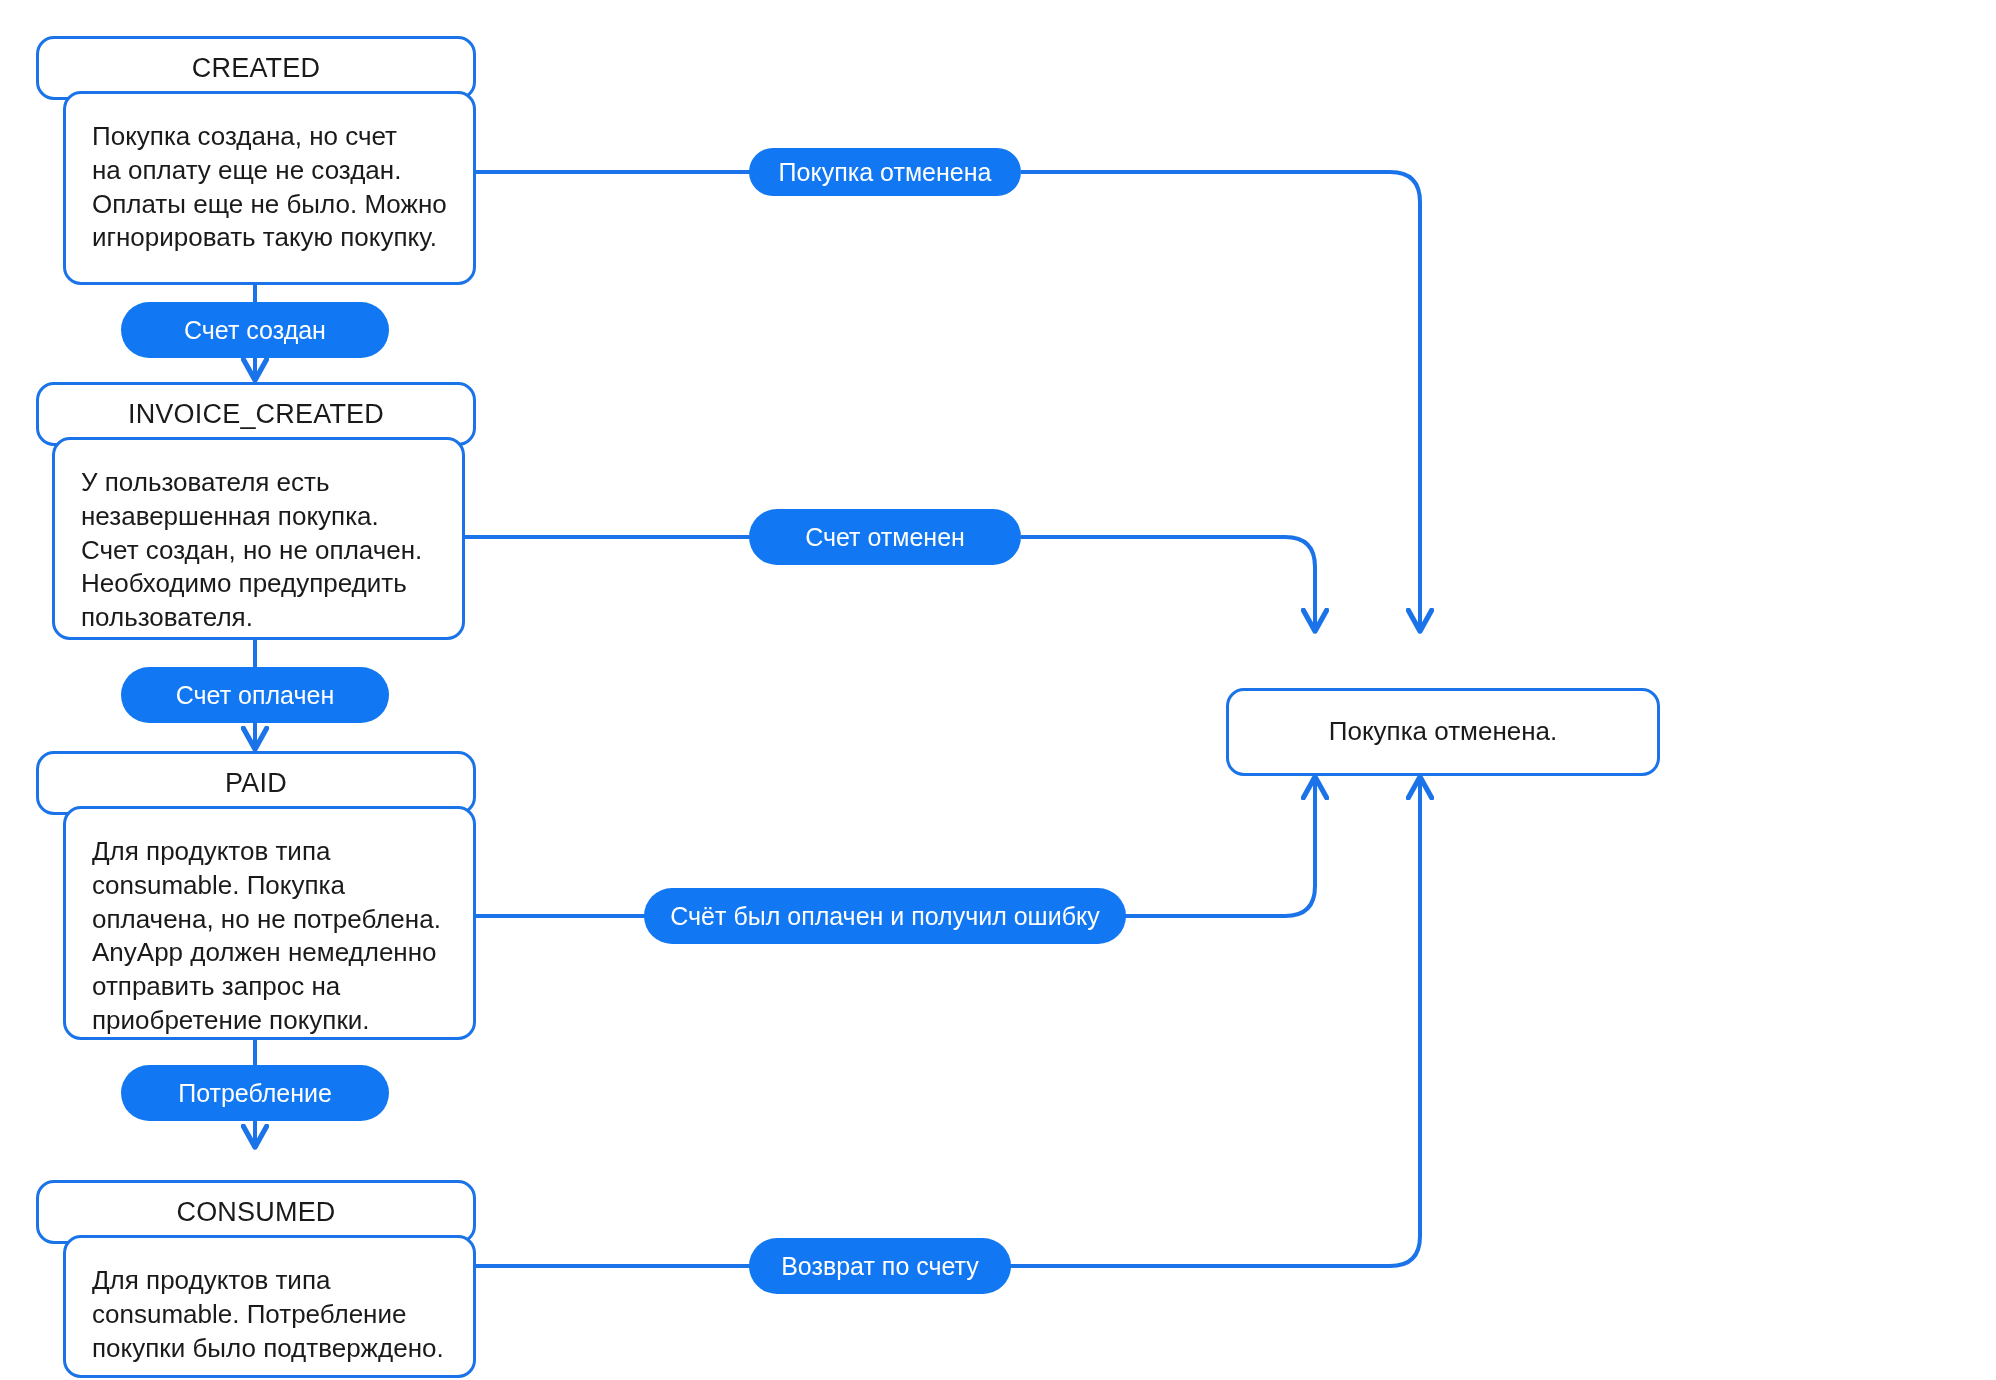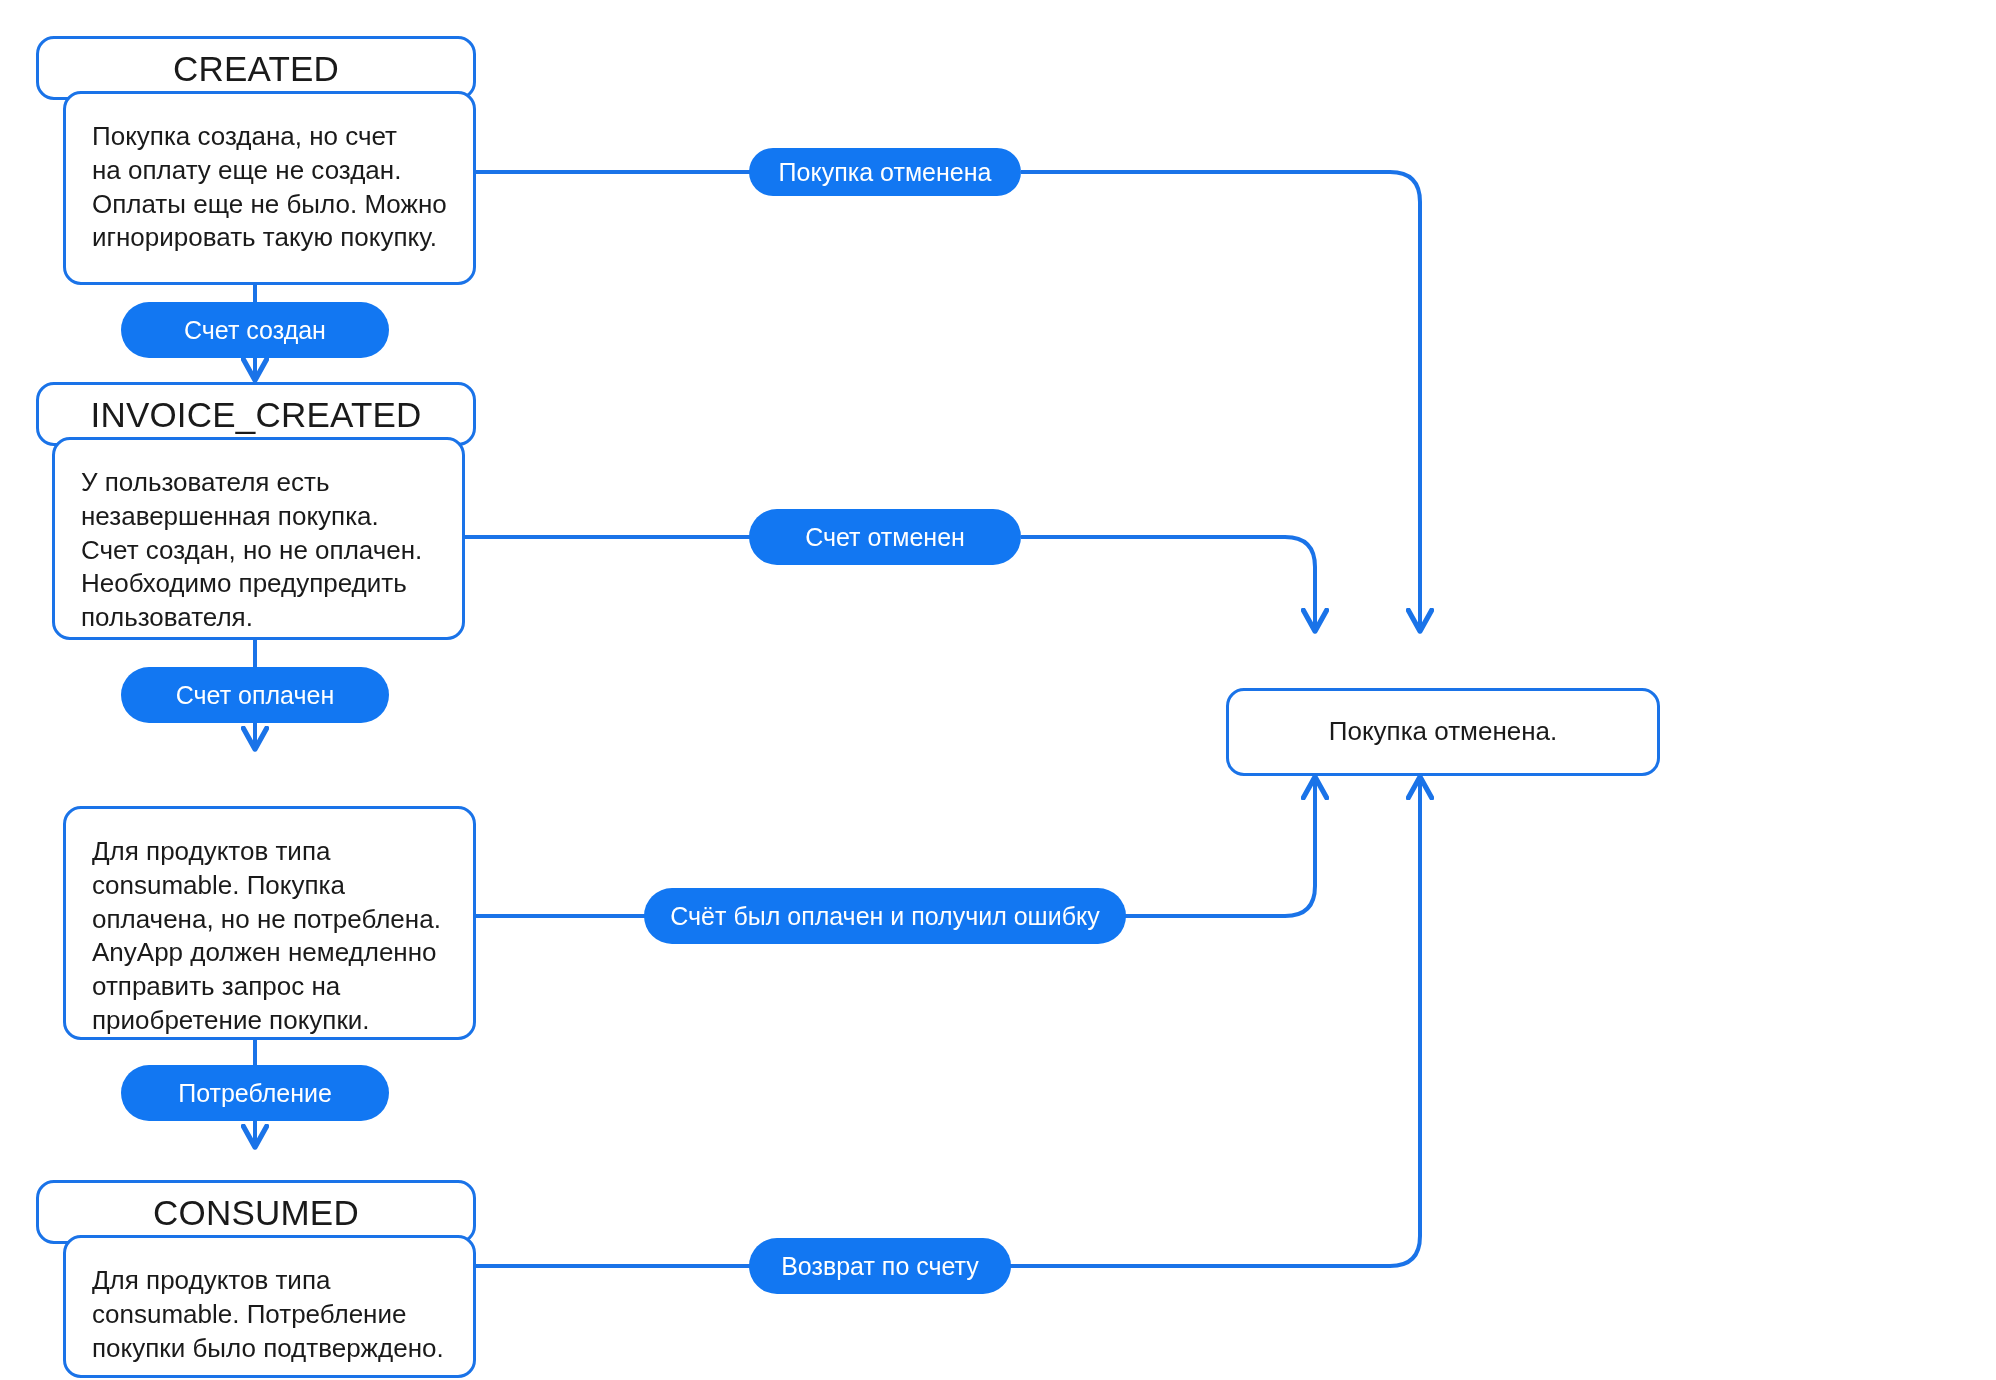--- a/index.html
+++ b/index.html
@@ -39,21 +39,21 @@
     box-sizing: border-box;
     border: 3px solid #1a73e8;
     border-radius: 18px;
     background: #ffffff;
     display: flex;
     align-items: center;
     justify-content: center;
     z-index: 2;
   }
   .state-header-label {
-    font-size: 35px;
+    font-size: 27px;
     color: #1a1a1a;
     letter-spacing: 0.2px;
     line-height: 1;
     white-space: nowrap;
   }
   .state-body {
     position: absolute;
     box-sizing: border-box;
     border: 3px solid #1a73e8;
     border-radius: 18px;
@@ -148,20 +148,23 @@
     <div class="state-body" style="left:16px; top:55px; width:413px; height:203px;">
       <div class="state-body-text">У пользователя есть
 незавершенная покупка.
 Счет создан, но не оплачен.
 Необходимо предупредить
 пользователя.</div>
     </div>
   </div>
 
   <div class="state" style="left:36px; top:751px; width:440px; height:289px;">
+    <div class="state-header" style="width:440px; height:64px;">
+      <span class="state-header-label">PAID</span>
+    </div>
     <div class="state-body" style="left:27px; top:55px; width:413px; height:234px;">
       <div class="state-body-text">Для продуктов типа
 consumable. Покупка
 оплачена, но не потреблена.
 AnyApp должен немедленно
 отправить запрос на
 приобретение покупки.</div>
     </div>
   </div>
 

